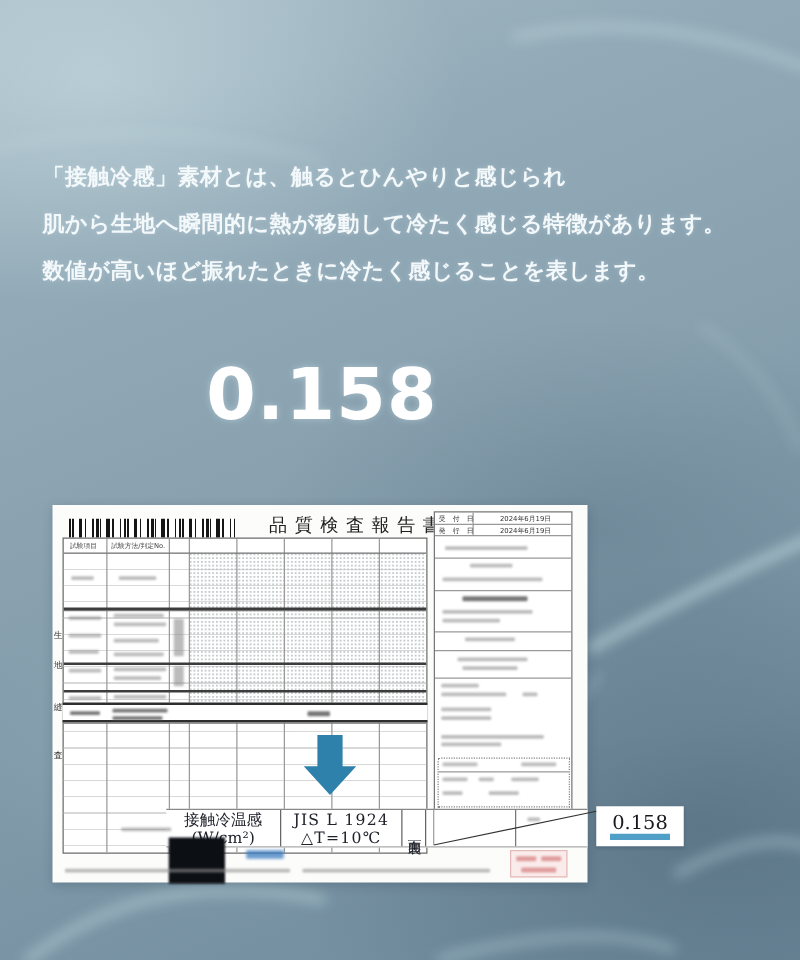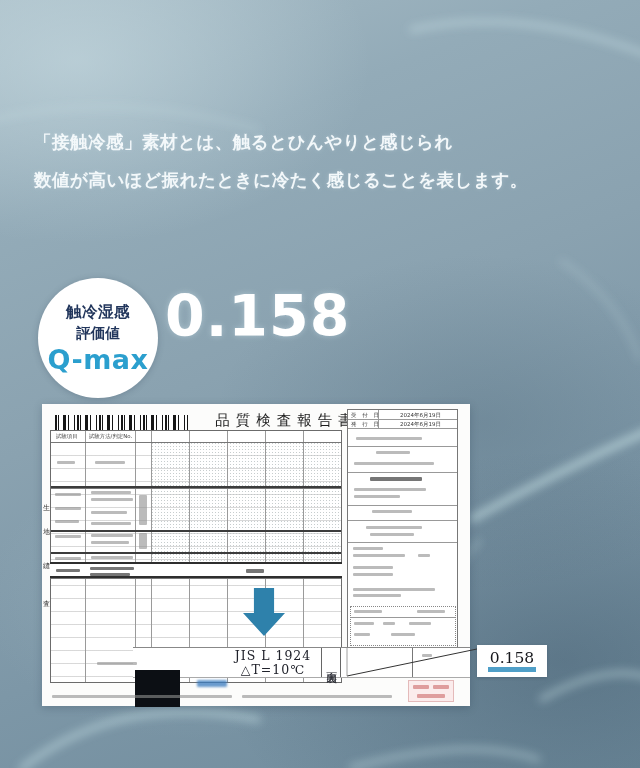--- a/index.html
+++ b/index.html
@@ -180,28 +180,24 @@
       <path d="M20,770 Q120,690 260,720" stroke-width="6" opacity=".5"></path>
       <path d="M350,768 Q470,735 540,760" stroke-width="5" opacity=".45"></path>
       <path d="M540,700 Q610,660 655,680" stroke-width="5" opacity=".5"></path>
       <path d="M560,260 Q620,300 640,360" stroke-width="4" opacity=".25"></path>
     </g>
   </svg>
 
 
   <div class="intro">
     <div>「接触冷感」素材とは、触るとひんやりと感じられ</div>
+    <div>肌から生地へ瞬間的に熱が移動して冷たく感じる特徴があります。</div>
     <div>数値が高いほど振れたときに冷たく感じることを表します。</div>
   </div>
 
-  <div class="badge-circle">
-    <div class="badge-l1">触冷湿感</div>
-    <div class="badge-l2">評価値</div>
-    <div class="badge-l3">Q-max</div>
-  </div>
   <div class="qmax-value">0.158</div>
 
   <div class="sheet">
 
     <div class="barcode"></div>
     <div class="doc-title">品質検査報告書</div>
     <div class="bb" style="left:345px;top:20px;width:28px;height:3px;"></div>
 
     <div class="mtable">
       <div class="rows"></div>
@@ -296,20 +292,24 @@
         <div class="bb" style="left:32px;top:15px;width:12px;height:3px;"></div>
         <div class="bb" style="left:58px;top:15px;width:22px;height:3px;"></div>
         <div class="bb" style="left:3px;top:26px;width:16px;height:3px;"></div>
         <div class="bb" style="left:40px;top:26px;width:24px;height:3px;"></div>
       </div>
     </div>
 
     <div class="down-arrow" style="background:#2e81ab;"></div>
 
     <div class="band">
+      <div class="cell c1">
+        <span>接触冷温感</span>
+        <span>(W/cm²)</span>
+      </div>
       <div class="cell c2">
         <span>JIS L 1924</span>
         <span>△T=10℃</span>
       </div>
       <div class="cell c3">裏面</div>
       <div class="div2"></div>
     </div>
 
     <div class="redact"></div>
     <div class="bb blue" style="left:155px;top:276px;width:30px;height:7px;filter:blur(1.2px);"></div>

